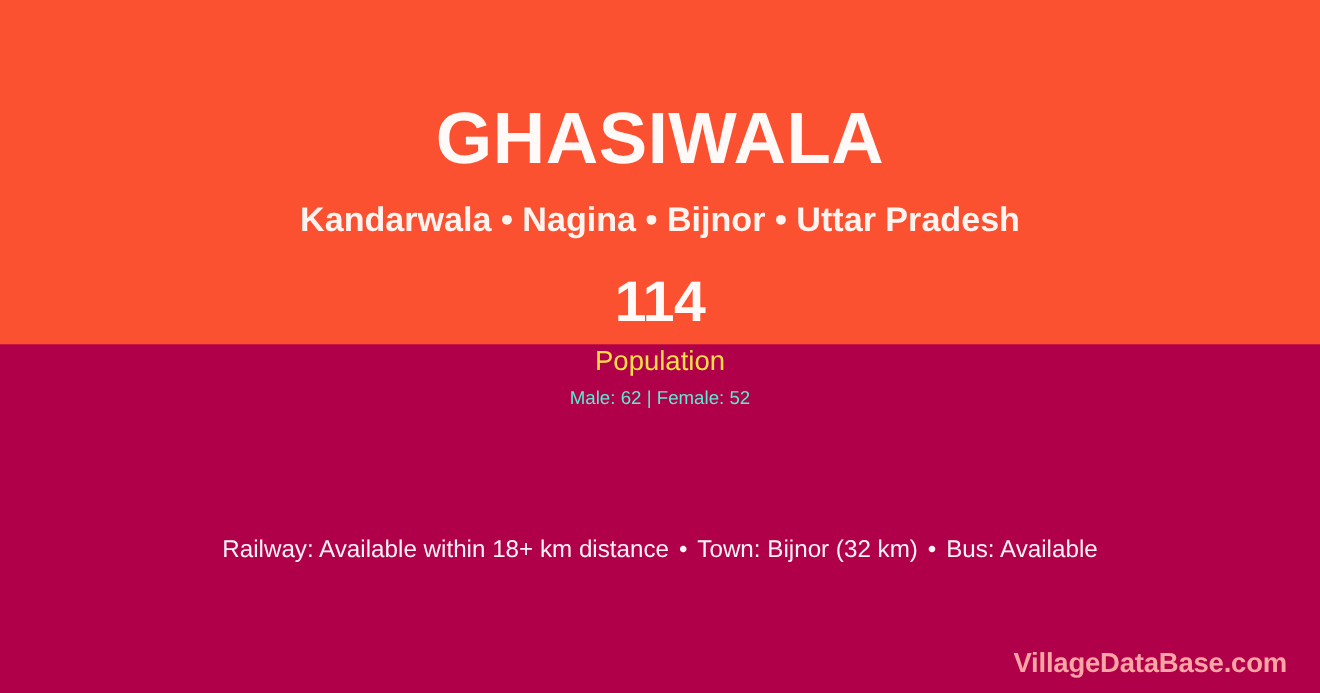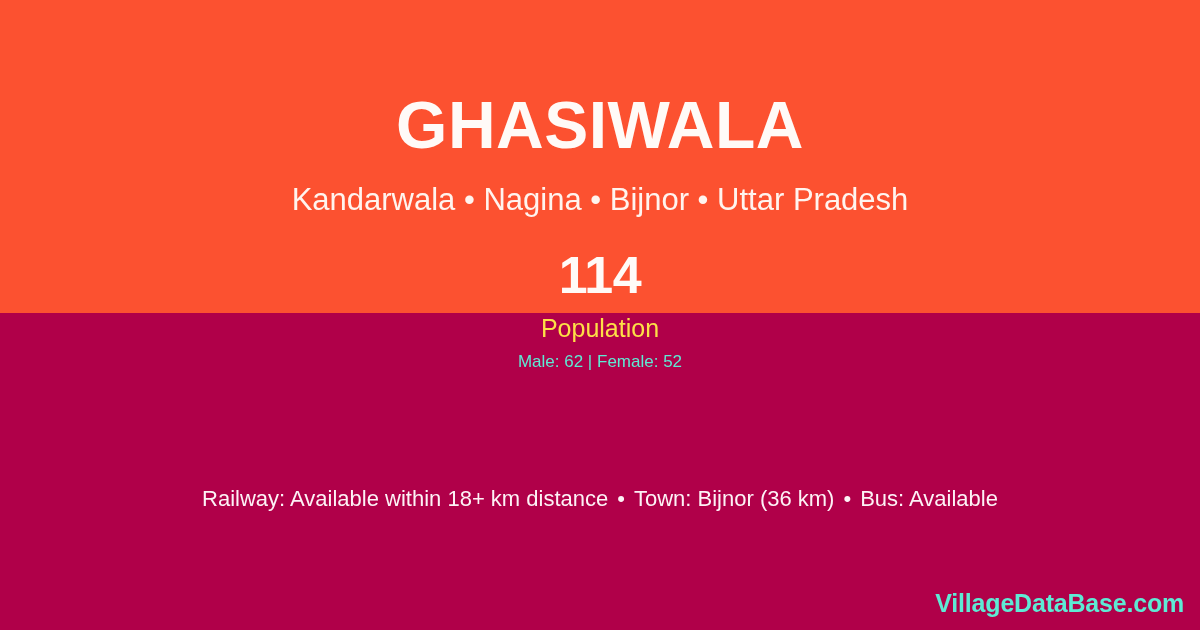--- a/index.html
+++ b/index.html
@@ -50,21 +50,21 @@
   }
 
   
   #village-location {
     position:absolute;
     left:0; top:182px;
     width:1200px;
     text-align:center;
     font-size:31px;
     line-height:36px;
-    font-weight:normal;
+    font-weight:bold;
     color:#fff4ef;
     white-space:nowrap;
   }
 
   
   #stats-row {
     position:absolute;
     left:0; top:244px;
     width:1200px;
     display:flex;
@@ -116,26 +116,26 @@
 
   #amenities-line .sep {
     display:inline-block;
     padding:0 9px;
     color:#fdf2f6;
   }
 
   
   #site-watermark {
     position:absolute;
-    right:16px;
+    right:30px;
     top:588px;
     font-size:25px;
     line-height:30px;
     font-weight:bold;
-    color:#5eead4;
+    color:#fca5a5;
     letter-spacing:-0.2px;
     white-space:nowrap;
   }
 </style>
 </head>
 <body>
 
 <div id="card">
 
   <div id="hero-band"></div>
@@ -150,18 +150,18 @@
       <div class="stat-value">114</div>
       <div class="stat-label">Population</div>
       <div class="stat-detail">Male: 62 | Female: 52</div>
     </div>
 
 
 
   </div>
 
   <div id="amenities-line">
-    <span>Railway: Available within 18+ km distance</span><span class="sep">•</span><span>Town: Bijnor (36 km)</span><span class="sep">•</span><span>Bus: Available</span>
+    <span>Railway: Available within 18+ km distance</span><span class="sep">•</span><span>Town: Bijnor (32 km)</span><span class="sep">•</span><span>Bus: Available</span>
   </div>
 
   <div id="site-watermark">VillageDataBase.com</div>
 
 </div>
 
 </body></html>

